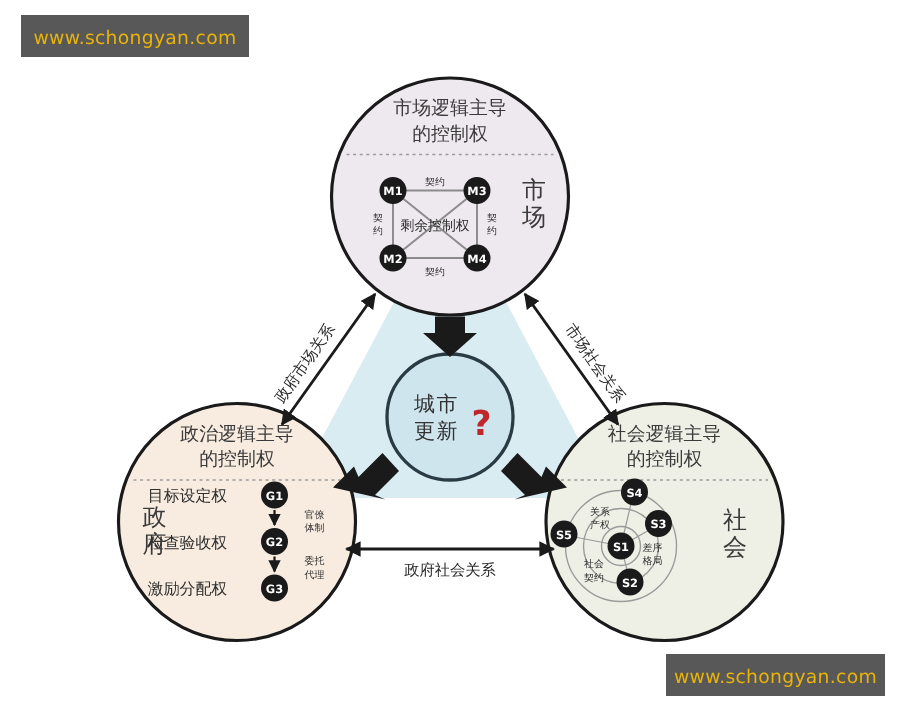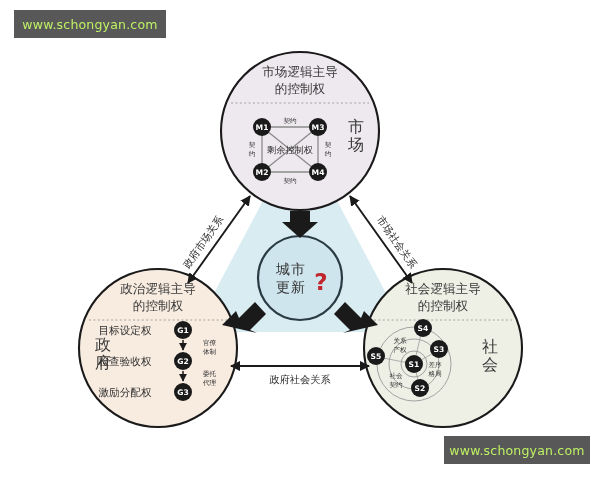--- a/index.html
+++ b/index.html
@@ -25,21 +25,21 @@
     position: absolute;
     left: 0;
     top: 0;
     width: 600px;
     height: 480px;
     display: block;
   }
   .wm {
     position: absolute;
     background: #585858;
-    color: #bef264;
+    color: #eab308;
     font-family: "DejaVu Sans", "Liberation Sans", sans-serif;
     font-size: 12.5px;
     letter-spacing: 0.2px;
     display: flex;
     align-items: center;
     justify-content: center;
   }
   .wm-tl { left: 14px; top: 10px; width: 152px; height: 28px; }
   .wm-br { left: 444px; top: 436px; width: 146px; height: 28px; }
 

